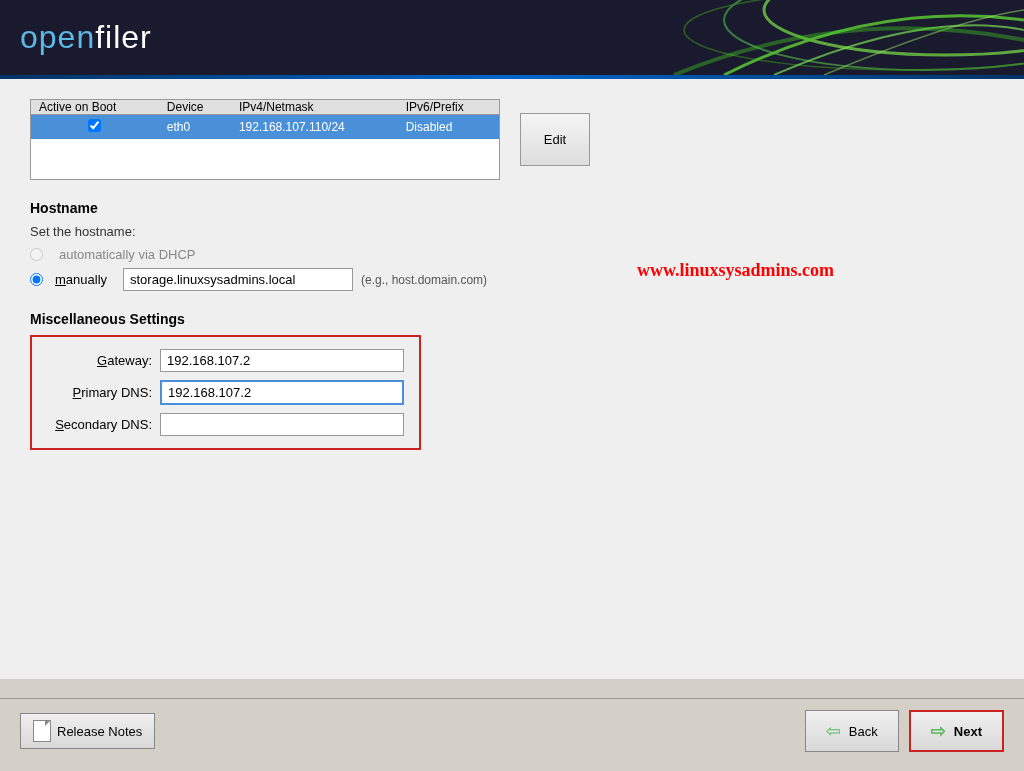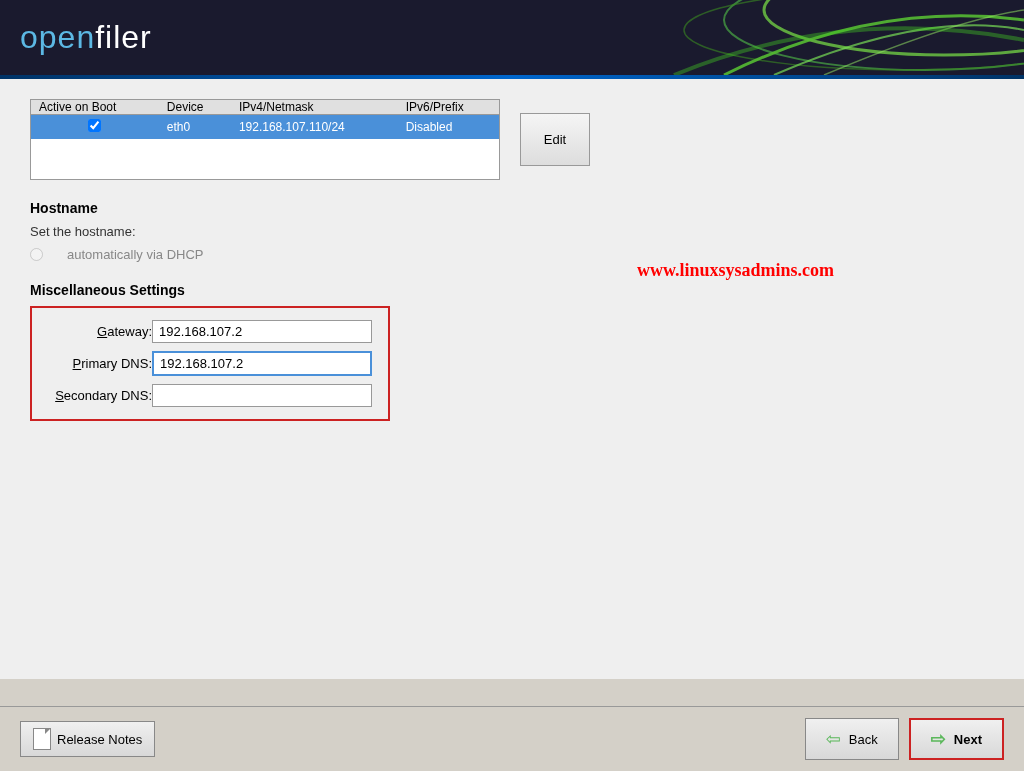--- a/index.html
+++ b/index.html
@@ -120,21 +120,21 @@
     }
     .hostname-section .subtitle {
       color: #333;
       margin-bottom: 8px;
       font-size: 13px;
     }
     .radio-row {
       display: flex;
       align-items: center;
       margin-bottom: 6px;
-      gap: 24px;
+      gap: 16px;
     }
     .radio-row label {
       color: #888;
       font-size: 13px;
     }
     .radio-row input[type="radio"] {
       cursor: pointer;
     }
     .manual-row {
       display: flex;
@@ -173,41 +173,42 @@
       border: 2px solid #cc2222;
       padding: 12px 15px;
       display: inline-block;
       background: #efefef;
       min-width: 360px;
     }
     .misc-row {
       display: flex;
       align-items: center;
       margin-bottom: 8px;
+      gap: 8px;
     }
     .misc-row:last-child {
       margin-bottom: 0;
     }
     .misc-row label {
       font-size: 13px;
       min-width: 105px;
       text-align: right;
     }
     .misc-row input[type="text"] {
       border: 1px solid #999;
       padding: 3px 6px;
       font-size: 13px;
-      width: 220px;
+      width: 244px;
       background: white;
     }
 
     
     .footer {
       position: absolute;
-      bottom: 0;
+      bottom: 8px;
       left: 0;
       right: 0;
       height: 65px;
       background: #d4d0c8;
       border-top: 1px solid #999;
       display: flex;
       align-items: center;
       justify-content: space-between;
       padding: 16px 20px;
     }
@@ -336,20 +337,26 @@
     </div>
   </div>
 
   <div class="hostname-section" style="position:relative;">
     <div class="section-title">Hostname</div>
     <div class="subtitle" style="margin-bottom:8px; font-size:13px; color:#333;">Set the hostname:</div>
     <div class="radio-row">
       <input type="radio" name="hostname_mode" id="dhcp_radio" disabled="" style="">
       <label for="dhcp_radio">automatically via DHCP</label>
     </div>
+    <div class="manual-row">
+      <input type="radio" name="hostname_mode" id="manual_radio" checked="" style="margin-right: 4px;">
+      <label for="manual_radio"><span class="underline">m</span>anually</label>
+      <input type="text" value="storage.linuxsysadmins.local" style="">
+      <span class="manual-hint">(e.g., host.domain.com)</span>
+    </div>
     <div class="watermark" style="top:60px; right:160px; position:absolute; color:red; font-weight:bold; font-size:18px;">www.linuxsysadmins.com</div>
   </div>
 
   <div class="misc-section">
     <div class="section-title">Miscellaneous Settings</div>
     <div class="misc-box">
       <div class="misc-row">
         <label><span class="underline">G</span>ateway:</label>
         <input type="text" value="192.168.107.2" style="">
       </div>

